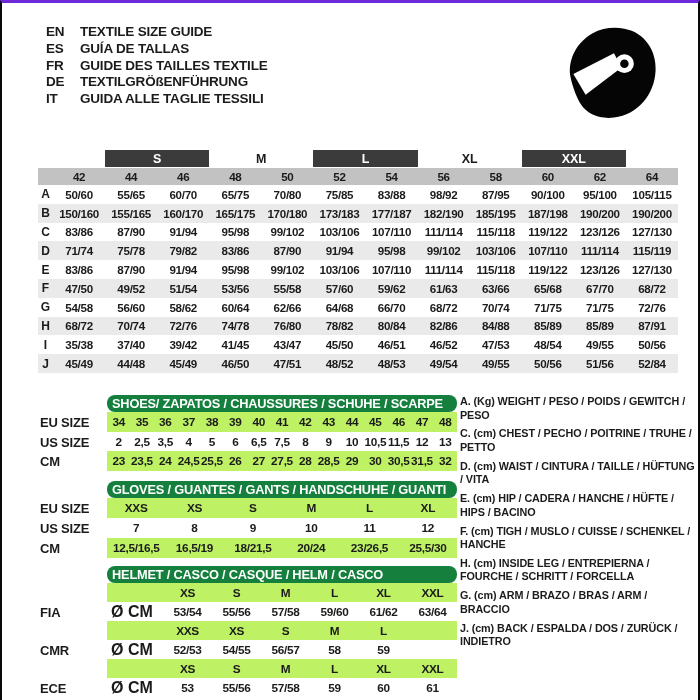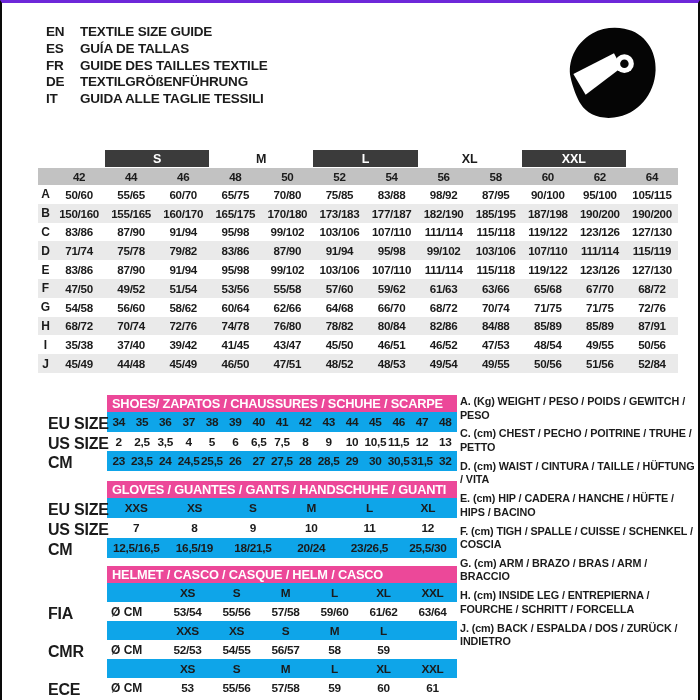--- a/index.html
+++ b/index.html
@@ -22,31 +22,31 @@
   .group-bar { height:17px; display:flex; align-items:center; justify-content:center;
     font-size:12.5px; font-weight:bold; }
   .group-bar.dark { background:#3b3b3b; color:#fff; }
   .sizes-row { height:17px; background:#c2c2c2; }
   .data-row { height:18.8px; }
   .data-row.stripe { background:#eaeaea; }
   .cell { text-align:center; font-size:11.6px; font-weight:bold; letter-spacing:-0.3px; white-space:nowrap; }
   .rlabel { text-align:center; font-size:12px; font-weight:bold; }
   
   .section { position:absolute; left:38px; width:420px; }
-  .sec-label { position:absolute; left:8px; font-size:16px; font-weight:bold; letter-spacing:-0.2px; }
+  .sec-label { position:absolute; left:0; font-size:13px; font-weight:bold; letter-spacing:-0.2px; }
   .sec-table { margin-left:67px; width:350px; }
-  .sec-header { height:17px; background:#ec4899; color:#fff; display:flex; align-items:center;
-    padding-left:5px; font-size:12.8px; font-weight:bold; letter-spacing:-0.2px; white-space:nowrap; }
+  .sec-header { height:17px; background:#15803d; color:#fff; display:flex; align-items:center;
+    padding-left:5px; font-size:12.8px; font-weight:bold; letter-spacing:-0.2px; white-space:nowrap;border-radius:8px; }
   .sec-row { display:grid; align-items:center; }
-  .sec-row.stripe { background:#0ea5e9; }
+  .sec-row.stripe { background:#bef264; }
   .shoes-row { grid-template-columns:repeat(15,1fr); height:19.7px; }
   .gloves-row { grid-template-columns:repeat(6,1fr); height:20px; }
   .helmet-row { grid-template-columns:56px repeat(6,1fr); height:19px; }
   .scell { text-align:center; font-size:11.8px; font-weight:bold; letter-spacing:-0.3px; white-space:nowrap; }
-  .ucell { text-align:left; padding-left:4px; font-size:12px; font-weight:bold; }
+  .ucell { text-align:left; padding-left:4px; font-size:16px; font-weight:bold; }
   
   .legend { position:absolute; left:458px; top:392px; width:236px; }
   .legend-item { font-size:10.8px; font-weight:bold; line-height:13.6px; margin-bottom:5.2px; letter-spacing:-0.1px; }
 </style>
 </head>
 <body>
 
 <div class="page">
 
   <div class="lang-block" id="lang-block">
@@ -424,19 +424,19 @@
           </div>
         </div>
     </div>
   </div>
 
   <div class="legend" id="legend">
       <div class="legend-item">A. (Kg) WEIGHT / PESO / POIDS / GEWITCH / PESO</div>
       <div class="legend-item">C. (cm) CHEST / PECHO / POITRINE / TRUHE / PETTO</div>
       <div class="legend-item">D. (cm) WAIST / CINTURA / TAILLE / HÜFTUNG / VITA</div>
       <div class="legend-item">E. (cm) HIP / CADERA / HANCHE / HÜFTE / HIPS / BACINO</div>
-      <div class="legend-item">F. (cm) TIGH / SPALLE / CUISSE / SCHENKEL / COSCIA</div>
+      <div class="legend-item">F. (cm) TIGH / MUSLO / CUISSE / SCHENKEL / HANCHE</div>
+      <div class="legend-item">H. (cm) INSIDE LEG / ENTREPIERNA / FOURCHE / SCHRITT / FORCELLA</div>
       <div class="legend-item">G. (cm) ARM / BRAZO / BRAS / ARM / BRACCIO</div>
-      <div class="legend-item">H. (cm) INSIDE LEG / ENTREPIERNA / FOURCHE / SCHRITT / FORCELLA</div>
       <div class="legend-item">J. (cm) BACK / ESPALDA / DOS / ZURÜCK / INDIETRO</div>
     </div>
 
 </div>
 
 </body></html>

